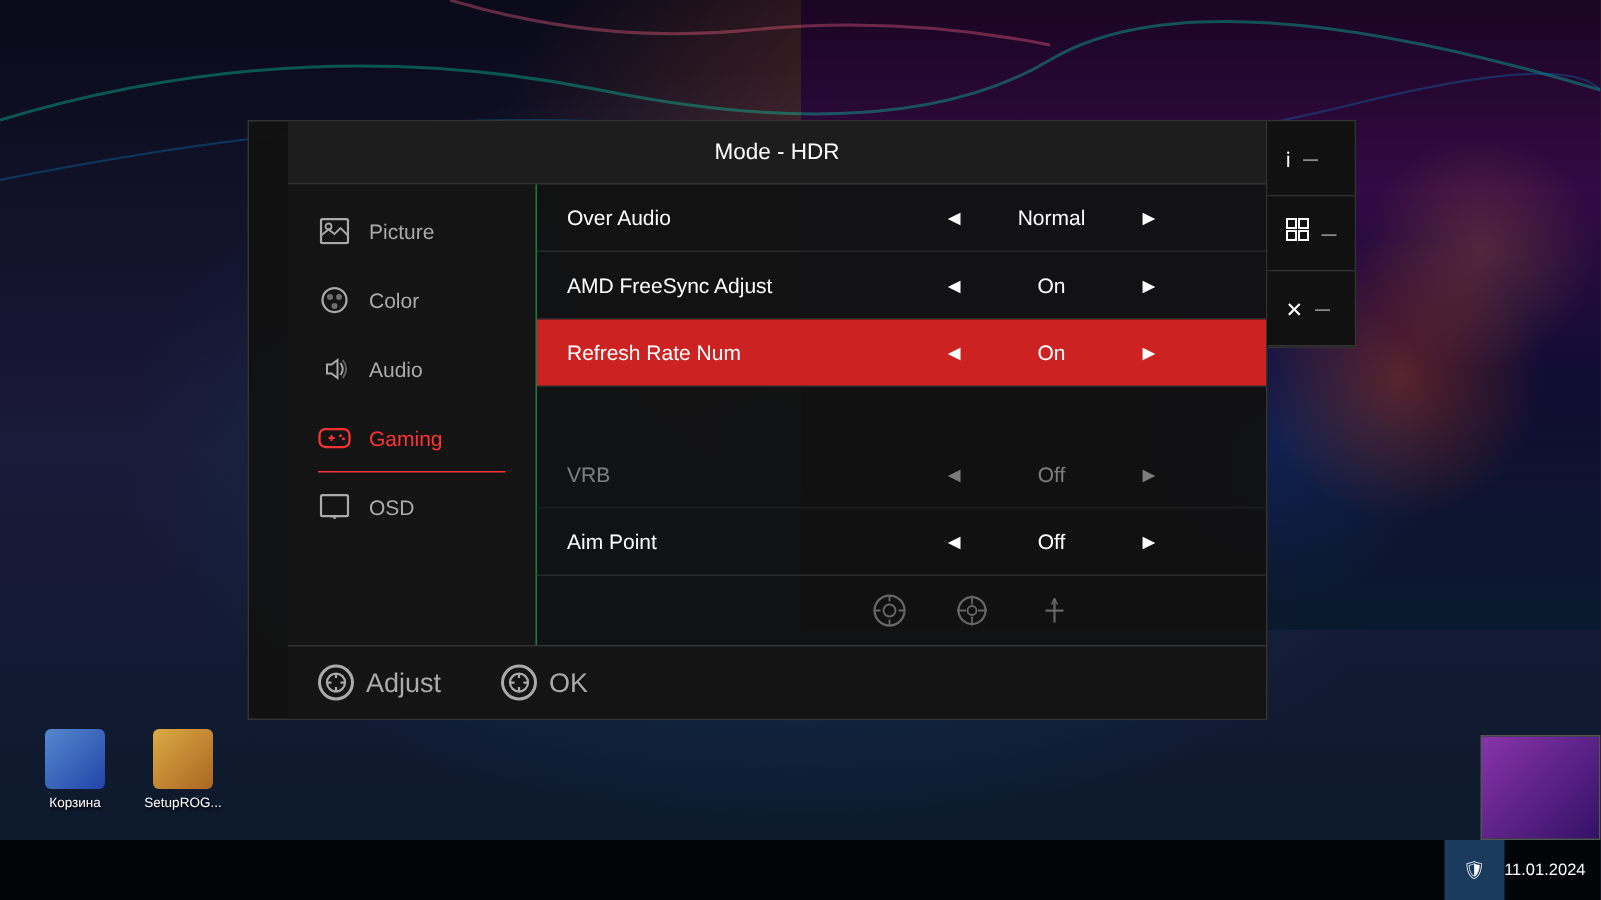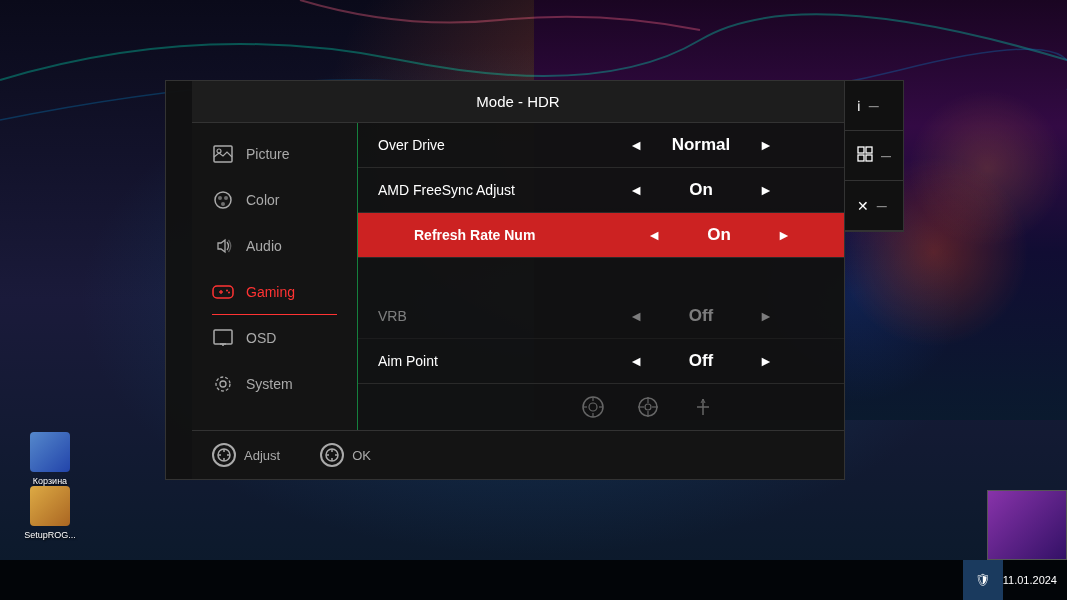--- a/index.html
+++ b/index.html
@@ -36,22 +36,22 @@
       opacity: 0.6;
     }
 
     
     .desktop-icons {
       position: absolute;
       bottom: 60px;
       left: 20px;
       z-index: 2;
       display: flex;
-      flex-direction: column;
-      gap: 0;
+      flex-direction: row;
+      gap: 12px;
     }
 
     .desktop-icon {
       display: flex;
       flex-direction: column;
       align-items: center;
       width: 60px;
     }
 
     .desktop-icon-img {
@@ -190,45 +190,43 @@
     }
 
     .menu-label {
       flex: 0 0 200px;
       color: white;
       font-size: 14px;
     }
 
     .menu-row.highlighted .menu-label {
       color: white;
-      font-weight: 700;
-      margin-left: 36px;
+      font-weight: 400;
     }
 
     .menu-control {
       flex: 1;
       display: flex;
       align-items: center;
       justify-content: center;
       gap: 20px;
     }
 
     .arrow-btn {
       color: white;
       font-size: 14px;
       cursor: pointer;
       padding: 4px 8px;
     }
 
     .menu-value {
       color: white;
-      font-size: 17px;
+      font-size: 14px;
       min-width: 60px;
       text-align: center;
-      font-weight: bold;
     }
 
     
     .aim-icons-row {
       display: flex;
       align-items: center;
       padding: 8px 20px 8px 220px;
       gap: 25px;
     }
 
@@ -250,21 +248,21 @@
       border-top: 1px solid #333;
       background: rgba(20, 20, 20, 0.98);
       gap: 40px;
     }
 
     .footer-item {
       display: flex;
       align-items: center;
       gap: 8px;
       color: #aaa;
-      font-size: 13px;
+      font-size: 18px;
     }
 
     .footer-icon {
       width: 24px;
       height: 24px;
       border: 2px solid #aaa;
       border-radius: 50%;
       display: flex;
       align-items: center;
       justify-content: center;
@@ -422,36 +420,27 @@
         <span class="sidebar-icon">
           <svg width="20" height="18" viewBox="0 0 20 18" fill="none">
             <rect x="1" y="1" width="18" height="14" rx="1" stroke="#aaa" stroke-width="1.5" fill="none"></rect>
             <line x1="7" y1="15" x2="13" y2="15" stroke="#aaa" stroke-width="1.5"></line>
             <line x1="10" y1="15" x2="10" y2="17" stroke="#aaa" stroke-width="1.5"></line>
           </svg>
         </span>
         <span>OSD</span>
       </div>
 
-      <div class="sidebar-item">
-        <span class="sidebar-icon">
-          <svg width="20" height="20" viewBox="0 0 20 20" fill="none">
-            <circle cx="10" cy="10" r="3" stroke="#aaa" stroke-width="1.3" fill="none"></circle>
-            <circle cx="10" cy="10" r="7" stroke="#aaa" stroke-width="1.3" stroke-dasharray="3 2" fill="none"></circle>
-          </svg>
-        </span>
-        <span>System</span>
-      </div>
 
     </div>
 
     <div class="osd-content">
 
       <div class="menu-row">
-        <span class="menu-label">Over Drive</span>
+        <span class="menu-label">Over Audio</span>
         <div class="menu-control">
           <span class="arrow-btn">◄</span>
           <span class="menu-value">Normal</span>
           <span class="arrow-btn">►</span>
         </div>
       </div>
 
       <div class="menu-row">
         <span class="menu-label">AMD FreeSync Adjust</span>
         <div class="menu-control">

